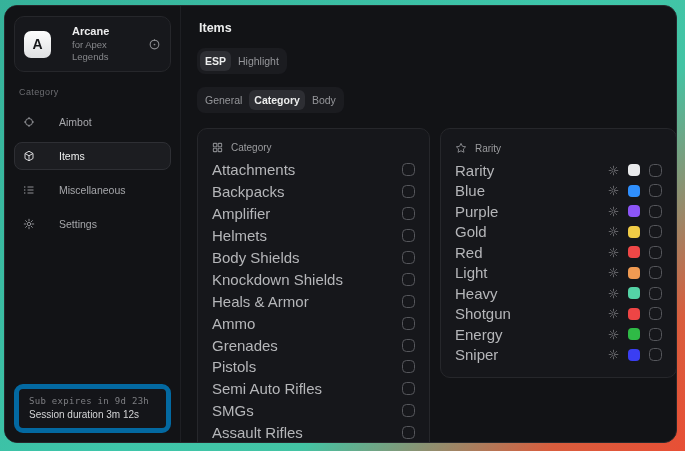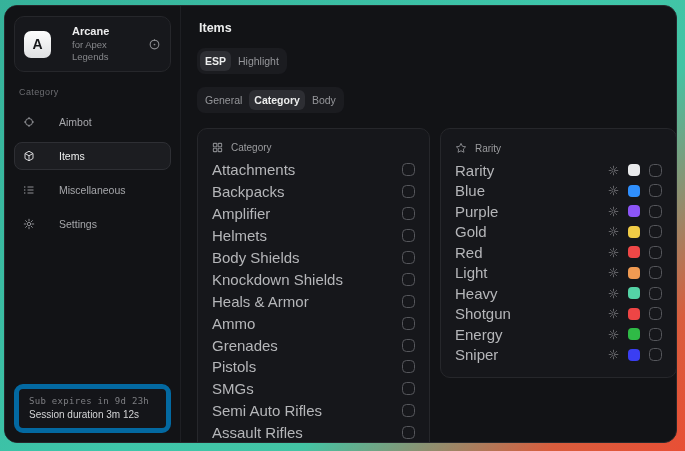--- a/index.html
+++ b/index.html
@@ -248,25 +248,25 @@
             </div>
             <div class="row">
               <span class="row-label">Grenades</span>
               <span class="checkbox"></span>
             </div>
             <div class="row">
               <span class="row-label">Pistols</span>
               <span class="checkbox"></span>
             </div>
             <div class="row">
+              <span class="row-label">Semi Auto Rifles</span>
+              <span class="checkbox"></span>
+            </div>
+            <div class="row">
               <span class="row-label">SMGs</span>
-              <span class="checkbox"></span>
-            </div>
-            <div class="row">
-              <span class="row-label">Semi Auto Rifles</span>
               <span class="checkbox"></span>
             </div>
             <div class="row">
               <span class="row-label">Assault Rifles</span>
               <span class="checkbox"></span>
             </div>
           </div>
       </div>
 
       <div class="panel panel-rarity">

